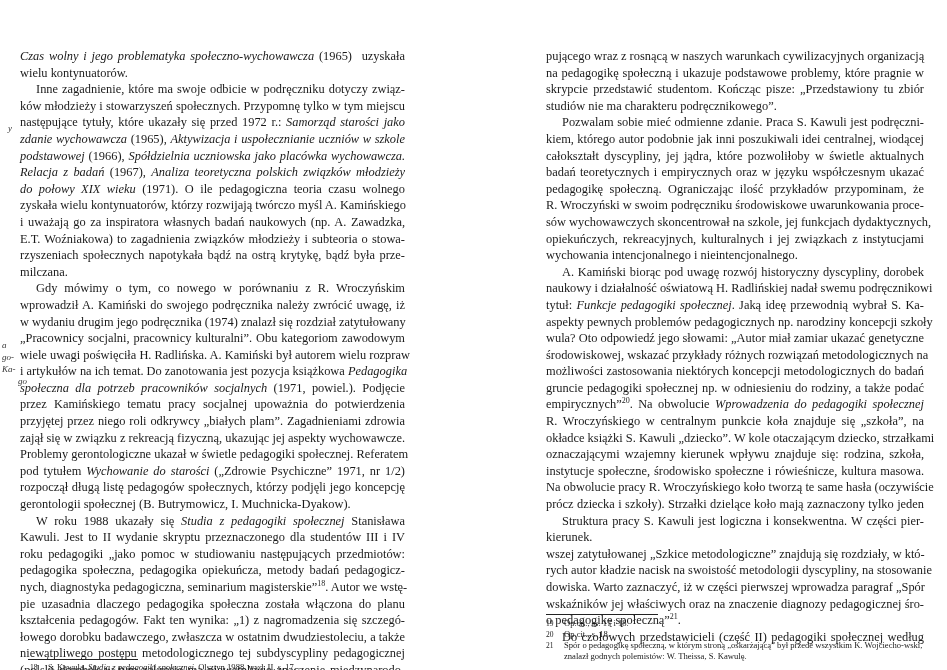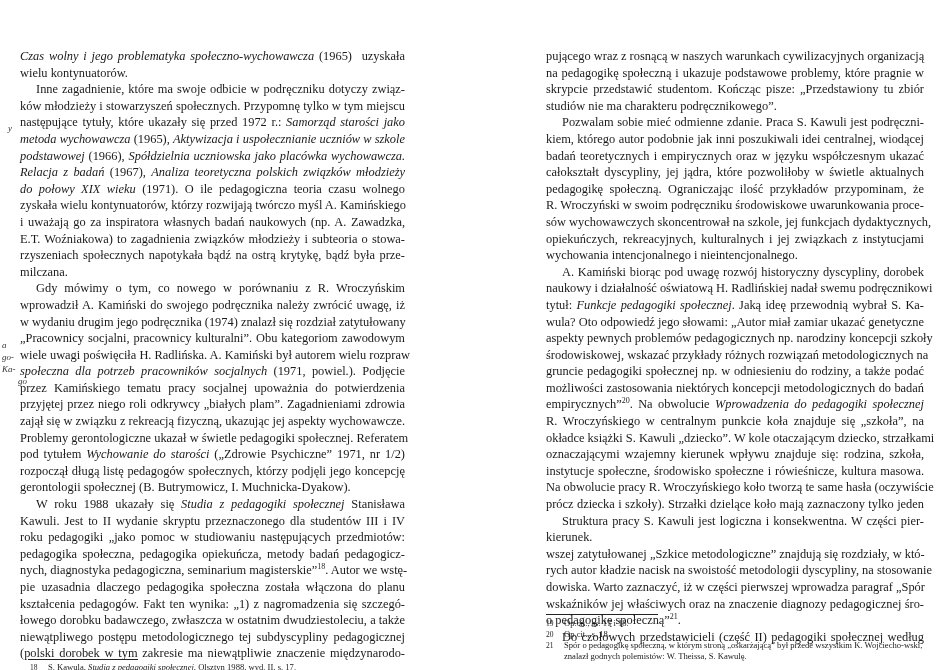--- a/index.html
+++ b/index.html
@@ -33,34 +33,35 @@
     <span style="left:2px;top:352px">go-</span>
     <span style="left:2px;top:364px">Ka-</span>
     <span style="left:18px;top:376px">go</span>
   </div>
   <div class="col" id="left-col">
       <span class="line"><i>Czas wolny i jego problematyka społeczno-wychowawcza</i> (1965)&nbsp; uzyskała</span>
       <span class="line last">wielu kontynuatorów.</span>
       <span class="line indent">Inne zagadnienie, które ma swoje odbicie w podręczniku dotyczy związ-</span>
       <span class="line">ków młodzieży i stowarzyszeń społecznych. Przypomnę tylko w tym miejscu</span>
       <span class="line">następujące tytuły, które ukazały się przed 1972 r.: <i>Samorząd starości jako</i></span>
-      <span class="line"><i>metoda wychowawcza</i> (1965), <i>Aktywizacja i uspołecznianie uczniów w szkole</i></span>
+      <span class="line"><i>zdanie wychowawcza</i> (1965), <i>Aktywizacja i uspołecznianie uczniów w szkole</i></span>
       <span class="line"><i>podstawowej</i> (1966), <i>Spółdzielnia uczniowska jako placówka wychowawcza.</i></span>
       <span class="line"><i>Relacja z badań</i> (1967), <i>Analiza teoretyczna polskich związków młodzieży</i></span>
       <span class="line"><i>do połowy XIX wieku</i> (1971). O ile pedagogiczna teoria czasu wolnego</span>
       <span class="line">zyskała wielu kontynuatorów, którzy rozwijają twórczo myśl A. Kamińskiego</span>
       <span class="line">i uważają go za inspiratora własnych badań naukowych (np. A. Zawadzka,</span>
       <span class="line">E.T. Woźniakowa) to zagadnienia związków młodzieży i subteoria o stowa-</span>
       <span class="line">rzyszeniach społecznych napotykała bądź na ostrą krytykę, bądź była prze-</span>
       <span class="line last">milczana.</span>
       <span class="line indent">Gdy mówimy o tym, co nowego w porównaniu z R. Wroczyńskim</span>
       <span class="line">wprowadził A. Kamiński do swojego podręcznika należy zwrócić uwagę, iż</span>
       <span class="line">w wydaniu drugim jego podręcznika (1974) znalazł się rozdział zatytułowany</span>
       <span class="line">„Pracownicy socjalni, pracownicy kulturalni”. Obu kategoriom zawodowym</span>
       <span class="line">wiele uwagi poświęciła H. Radlińska. A. Kamiński był autorem wielu rozpraw</span>
+      <span class="line">i artykułów na ich temat. Do zanotowania jest pozycja książkowa <i>Pedagogika</i></span>
       <span class="line"><i>społeczna dla potrzeb pracowników socjalnych</i> (1971, powiel.). Podjęcie</span>
       <span class="line">przez Kamińskiego tematu pracy socjalnej upoważnia do potwierdzenia</span>
       <span class="line">przyjętej przez niego roli odkrywcy „białych plam”. Zagadnieniami zdrowia</span>
       <span class="line">zajął się w związku z rekreacją fizyczną, ukazując jej aspekty wychowawcze.</span>
       <span class="line">Problemy gerontologiczne ukazał w świetle pedagogiki społecznej. Referatem</span>
       <span class="line">pod tytułem <i>Wychowanie do starości</i> („Zdrowie Psychiczne” 1971, nr 1/2)</span>
       <span class="line">rozpoczął długą listę pedagogów społecznych, którzy podjęli jego koncepcję</span>
       <span class="line last">gerontologii społecznej (B. Butrymowicz, I. Muchnicka-Dyakow).</span>
       <span class="line indent">W roku 1988 ukazały się <i>Studia z pedagogiki społecznej</i> Stanisława</span>
       <span class="line">Kawuli. Jest to II wydanie skryptu przeznaczonego dla studentów III i IV</span>
@@ -83,35 +84,35 @@
 </div>
 
 <div class="page page-right">
   <div class="col" id="right-col">
       <span class="line">pującego wraz z rosnącą w naszych warunkach cywilizacyjnych organizacją</span>
       <span class="line">na pedagogikę społeczną i ukazuje podstawowe problemy, które pragnie w</span>
       <span class="line">skrypcie przedstawić studentom. Kończąc pisze: „Przedstawiony tu zbiór</span>
       <span class="line last">studiów nie ma charakteru podręcznikowego”.</span>
       <span class="line indent">Pozwalam sobie mieć odmienne zdanie. Praca S. Kawuli jest podręczni-</span>
       <span class="line">kiem, którego autor podobnie jak inni poszukiwali idei centralnej, wiodącej</span>
+      <span class="line">całokształt dyscypliny, jej jądra, które pozwoliłoby w świetle aktualnych</span>
       <span class="line">badań teoretycznych i empirycznych oraz w języku współczesnym ukazać</span>
-      <span class="line">całokształt dyscypliny, jej jądra, które pozwoliłoby w świetle aktualnych</span>
       <span class="line">pedagogikę społeczną. Ograniczając ilość przykładów przypominam, że</span>
       <span class="line">R. Wroczyński w swoim podręczniku środowiskowe uwarunkowania proce-</span>
       <span class="line">sów wychowawczych skoncentrował na szkole, jej funkcjach dydaktycznych,</span>
       <span class="line">opiekuńczych, rekreacyjnych, kulturalnych i jej związkach z instytucjami</span>
       <span class="line last">wychowania intencjonalnego i nieintencjonalnego.</span>
       <span class="line indent">A. Kamiński biorąc pod uwagę rozwój historyczny dyscypliny, dorobek</span>
       <span class="line">naukowy i działalność oświatową H. Radlińskiej nadał swemu podręcznikowi</span>
       <span class="line">tytuł: <i>Funkcje pedagogiki społecznej</i>. Jaką ideę przewodnią wybrał S. Ka-</span>
+      <span class="line">aspekty pewnych problemów pedagogicznych np. narodziny koncepcji szkoły</span>
       <span class="line">wula? Oto odpowiedź jego słowami: „Autor miał zamiar ukazać genetyczne</span>
-      <span class="line">aspekty pewnych problemów pedagogicznych np. narodziny koncepcji szkoły</span>
       <span class="line">środowiskowej, wskazać przykłady różnych rozwiązań metodologicznych na</span>
+      <span class="line">możliwości zastosowania niektórych koncepcji metodologicznych do badań</span>
       <span class="line">gruncie pedagogiki społecznej np. w odniesieniu do rodziny, a także podać</span>
-      <span class="line">możliwości zastosowania niektórych koncepcji metodologicznych do badań</span>
       <span class="line">empirycznych”<sup>20</sup>. Na obwolucie <i>Wprowadzenia do pedagogiki społecznej</i></span>
       <span class="line">R. Wroczyńskiego w centralnym punkcie koła znajduje się „szkoła”, na</span>
       <span class="line">okładce książki S. Kawuli „dziecko”. W kole otaczającym dziecko, strzałkami</span>
       <span class="line">oznaczającymi wzajemny kierunek wpływu znajduje się: rodzina, szkoła,</span>
       <span class="line">instytucje społeczne, środowisko społeczne i rówieśnicze, kultura masowa.</span>
       <span class="line">Na obwolucie pracy R. Wroczyńskiego koło tworzą te same hasła (oczywiście</span>
       <span class="line">prócz dziecka i szkoły). Strzałki dzielące koło mają zaznaczony tylko jeden</span>
       <span class="line indent">Struktura pracy S. Kawuli jest logiczna i konsekwentna. W części pier-</span>
       <span class="line last">kierunek.</span>
       <span class="line">wszej zatytułowanej „Szkice metodologiczne” znajdują się rozdziały, w któ-</span>

